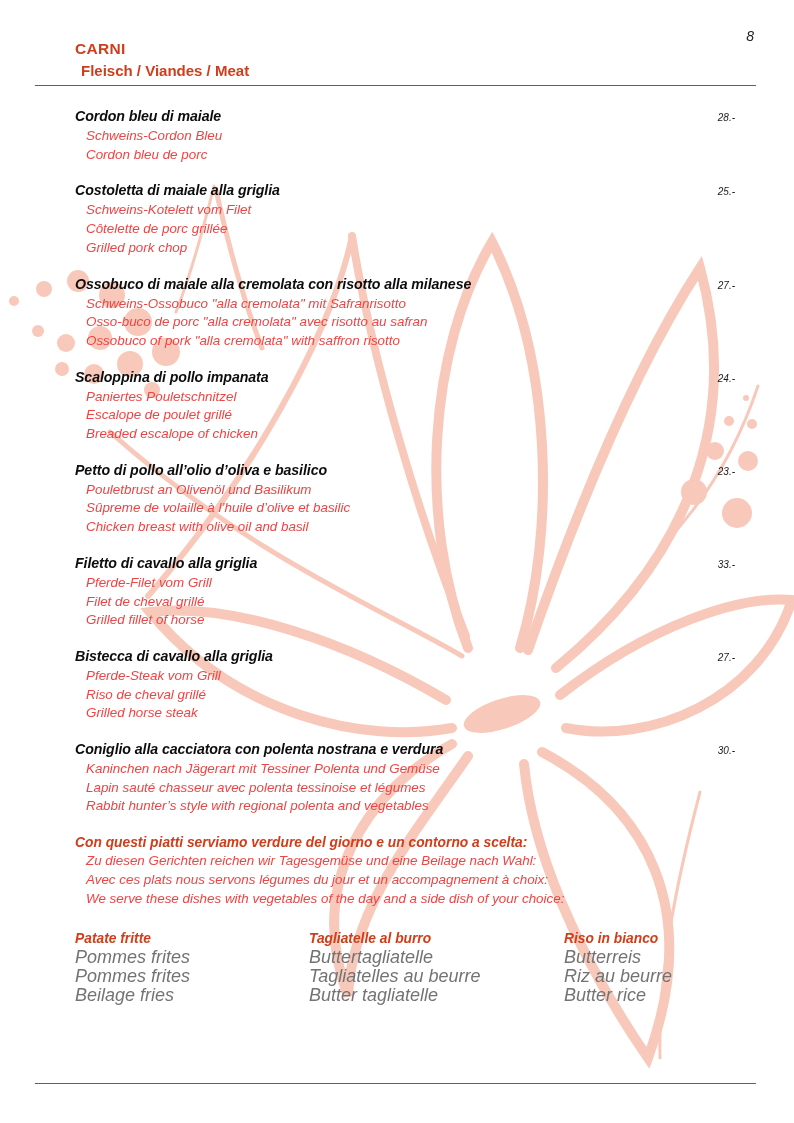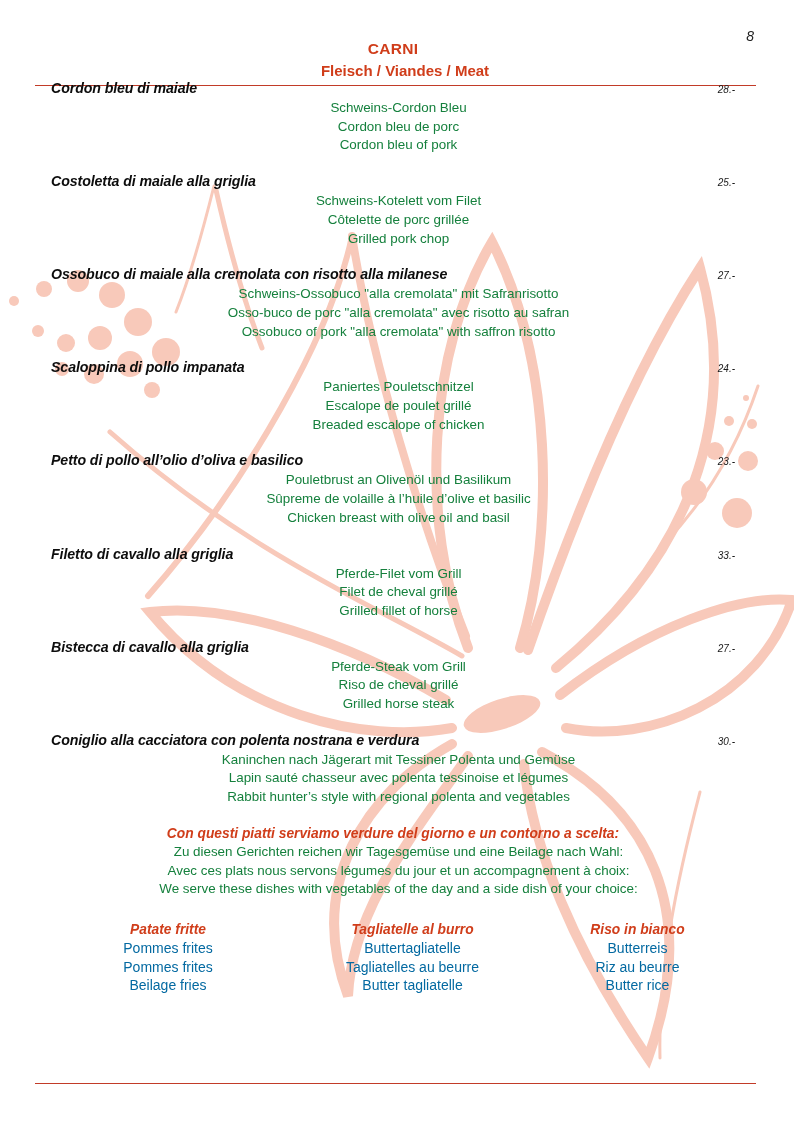--- a/index.html
+++ b/index.html
@@ -9,37 +9,37 @@
     font-family:"Liberation Sans", sans-serif; color:#1a1a1a;
   }
   
   .watermark { position:absolute; top:0; left:0; width:794px; height:1123px; z-index:0; }
   
   .rule { position:absolute; left:35px; width:721px; height:0; border-top:1.7px solid #c23b28; z-index:1; }
   .rule-top { top:85px; }
   .rule-bottom { top:1083px; }
   .page-number { position:absolute; top:28px; right:40px; font-style:italic; font-size:14px; color:#222; z-index:2; }
   
-  .content { position:absolute; top:0; left:0; right:0; z-index:2; padding:40px 59px 0 51px;text-align:center; }
+  .content { position:absolute; top:0; left:0; right:0; z-index:2; padding:40px 59px 0 75px; }
   .h-title { color:#d03d1a; font-weight:bold; font-size:15.5px; line-height:17px; letter-spacing:.3px; }
-  .h-sub   { color:#d03d1a; font-weight:bold; font-size:15px; line-height:17px; margin:5px 0 0 24px; }
-  .items { }
+  .h-sub   { color:#d03d1a; font-weight:bold; font-size:15px; line-height:17px; margin:5px 0 0 6px; }
+  .items { margin-top:28px; }
   .item { margin-bottom:17px; }
   .item-head { display:flex; justify-content:space-between; align-items:baseline; line-height:19px; }
   .item-title { font-weight:bold; font-style:italic; font-size:14.2px; color:#0d0d0d; letter-spacing:-.1px; }
   .item-price { font-style:italic; font-size:10px; color:#1a1a1a; }
-  .item-sub { margin-left:11px; font-size:13.4px; line-height:18.7px; color:#15803d; }
+  .item-sub { margin-left:11px; font-style:italic; font-size:13.4px; line-height:18.7px; color:#ef4444; }
   .note { margin-top:14px; }
   .note-title { color:#d03d1a; font-weight:bold; font-style:italic; font-size:13.8px; line-height:19px; }
   .sides { margin-top:21px; display:flex; }
   .side-col-0 { width:234px; }
   .side-col-1 { width:255px; }
   .side-col-2 { flex:1; }
   .side-title { color:#d03d1a; font-weight:bold; font-style:italic; font-size:13.8px; line-height:19px; }
-  .side-line { font-size:14px; line-height:18.7px; color:#0369a1; }
+  .side-line { font-style:italic; font-size:18px; line-height:18.7px; color:#737373; }
 </style>
 </head>
 <body>
 
 <div class="page">
 
   <svg class="watermark" viewBox="0 0 794 1123" xmlns="http://www.w3.org/2000/svg" aria-hidden="true">
     <g fill="none" stroke="#f8c9ba" stroke-linecap="round">
 
       <path d="M214 186 C 200 242 188 282 176 312" stroke-width="3"></path>
@@ -103,21 +103,20 @@
 
     <div class="items">
 
       <div class="item">
         <div class="item-head">
           <span class="item-title">Cordon bleu di maiale</span>
           <span class="item-price">28.-</span>
         </div>
         <div class="item-sub">Schweins-Cordon Bleu</div>
         <div class="item-sub">Cordon bleu de porc</div>
-        <div class="item-sub">Cordon bleu of pork</div>
       </div>
 
       <div class="item">
         <div class="item-head">
           <span class="item-title">Costoletta di maiale alla griglia</span>
           <span class="item-price">25.-</span>
         </div>
         <div class="item-sub">Schweins-Kotelett vom Filet</div>
         <div class="item-sub">Côtelette de porc grillée</div>
         <div class="item-sub">Grilled pork chop</div>

